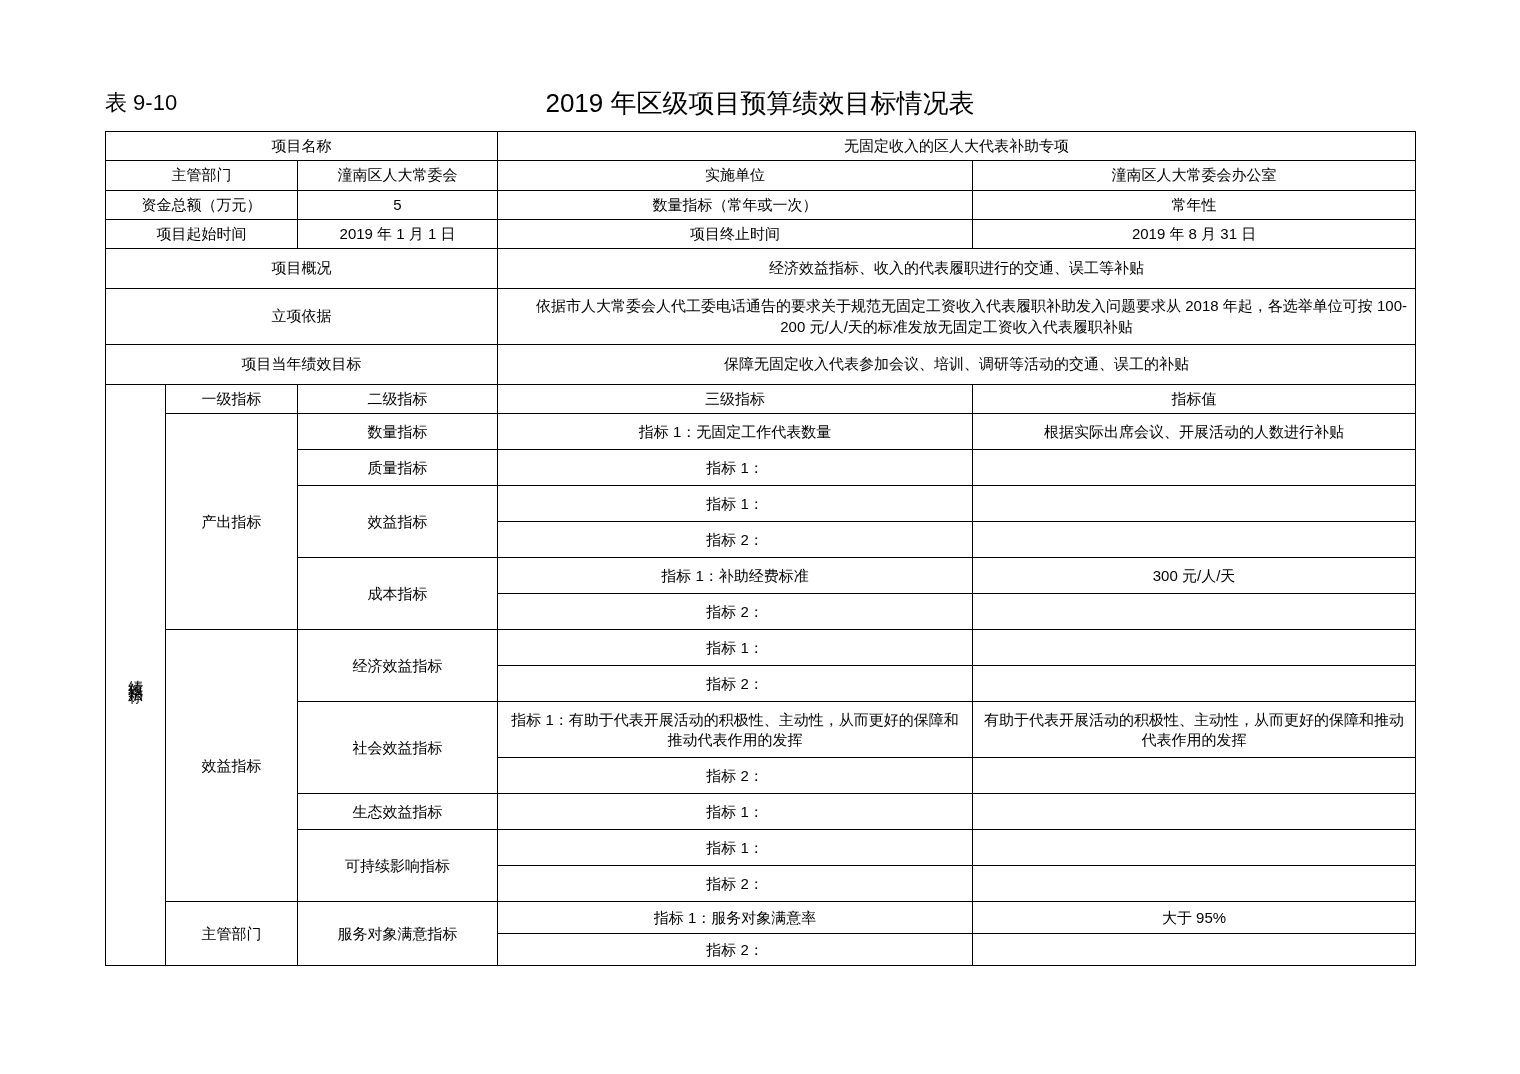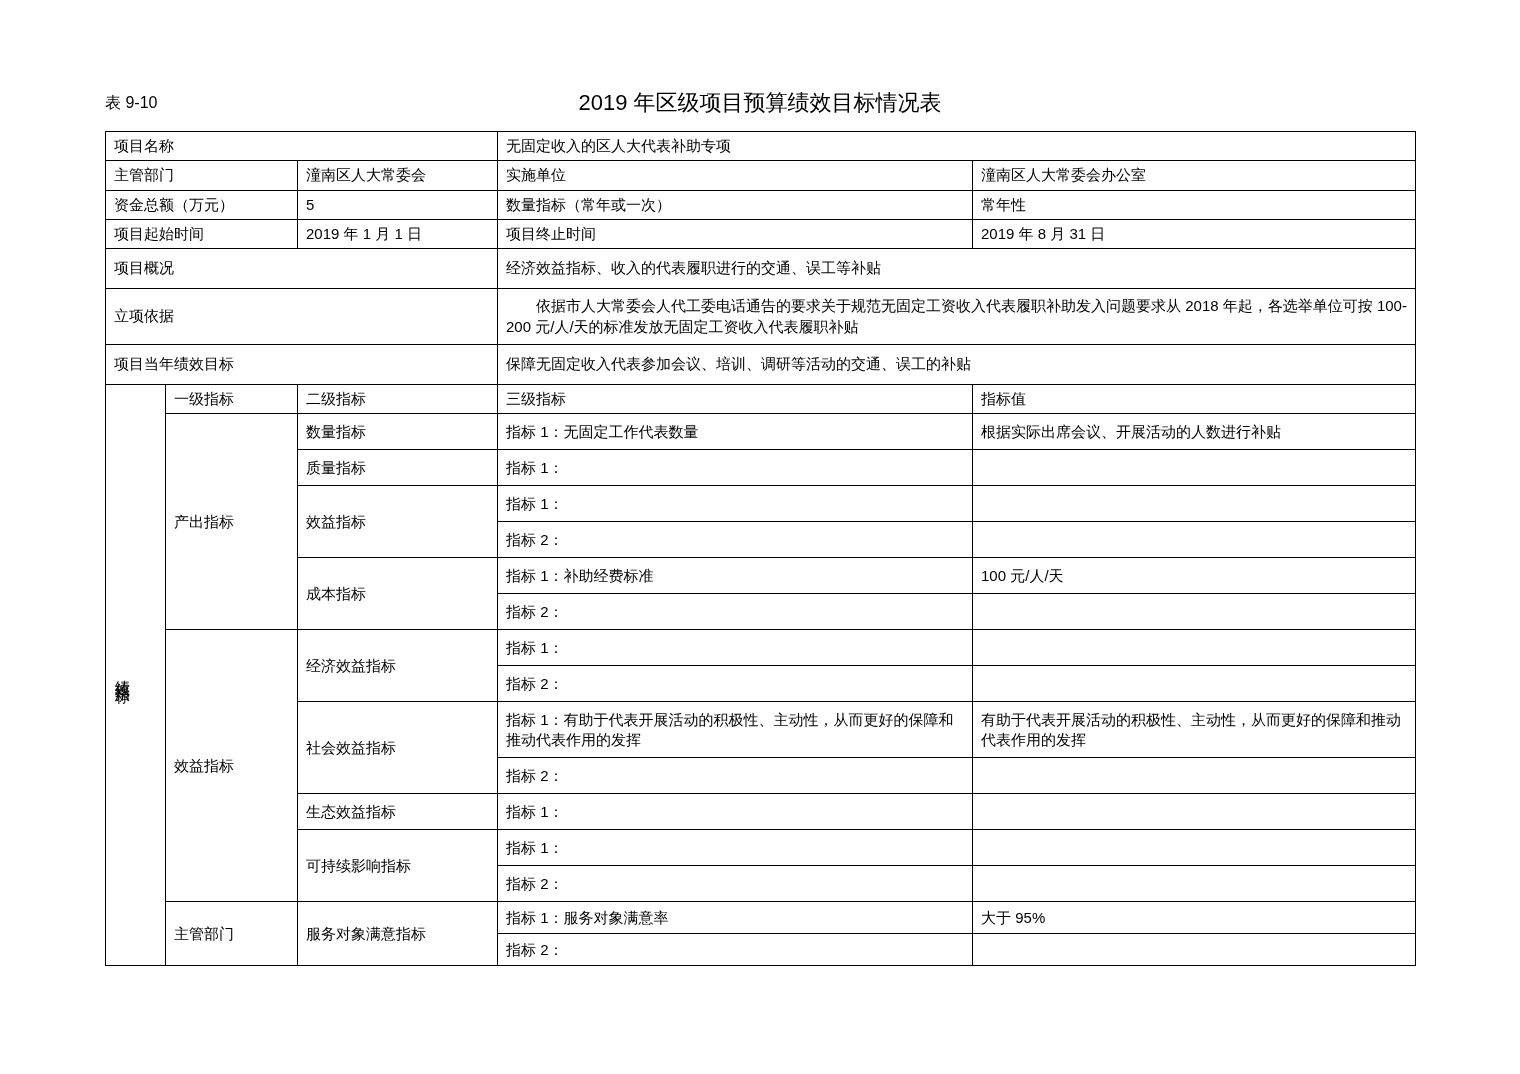--- a/index.html
+++ b/index.html
@@ -25,52 +25,52 @@
     position: absolute;
     left: 105px;
     top: 88px;
     width: 1310px;
     height: 34px;
   }
   .table-label {
     position: absolute;
     left: 0;
     top: 0;
-    font-size: 16px;
+    font-size: 22px;
     line-height: 30px;
     white-space: nowrap;
   }
   .doc-title {
     position: absolute;
     left: 0;
     top: 0;
     width: 1310px;
     text-align: center;
-    font-size: 22px;
+    font-size: 26px;
     line-height: 30px;
     white-space: nowrap;
   }
   table.main {
     position: absolute;
     left: 105px;
     top: 131px;
     width: 1310px;
     border-collapse: collapse;
     table-layout: fixed;
   }
   table.main td {
     border: 1px solid #000000;
     font-size: 15px;
     line-height: 1.35;
     padding: 4px 8px;
     vertical-align: middle;
     word-break: break-all;
   }
-  td.c { }
-  td.l { text-align: left; }
+  td.c { text-align: center; }
+  td.l { text-align: center; }
   .vert {
     writing-mode: vertical-rl;
     text-orientation: upright;
     letter-spacing: 3px;
     margin: 0 auto;
     display: inline-block;
     line-height: 1.1;
   }
   .indent { text-indent: 2em; margin-top: 48px; }
 </style>
@@ -161,21 +161,21 @@
         <td class="l">指标 1：</td>
         <td class="l"></td>
       </tr>
       <tr style="height:36px">
         <td class="l">指标 2：</td>
         <td class="l"></td>
       </tr>
       <tr style="height:36px">
         <td class="l" rowspan="2">成本指标</td>
         <td class="l">指标 1：补助经费标准</td>
-        <td class="l">100 元/人/天</td>
+        <td class="l">300 元/人/天</td>
       </tr>
       <tr style="height:36px">
         <td class="l">指标 2：</td>
         <td class="l"></td>
       </tr>
 
       <tr style="height:36px">
         <td class="c" rowspan="7">效益指标</td>
         <td class="c" rowspan="2">经济效益指标</td>
         <td class="l">指标 1：</td>

